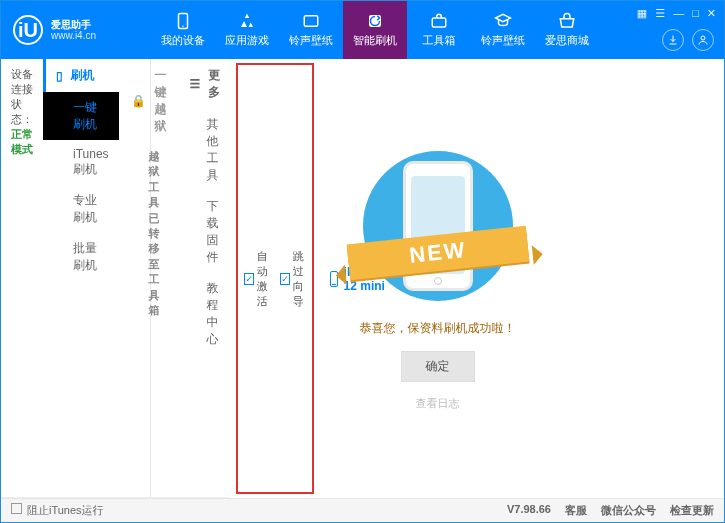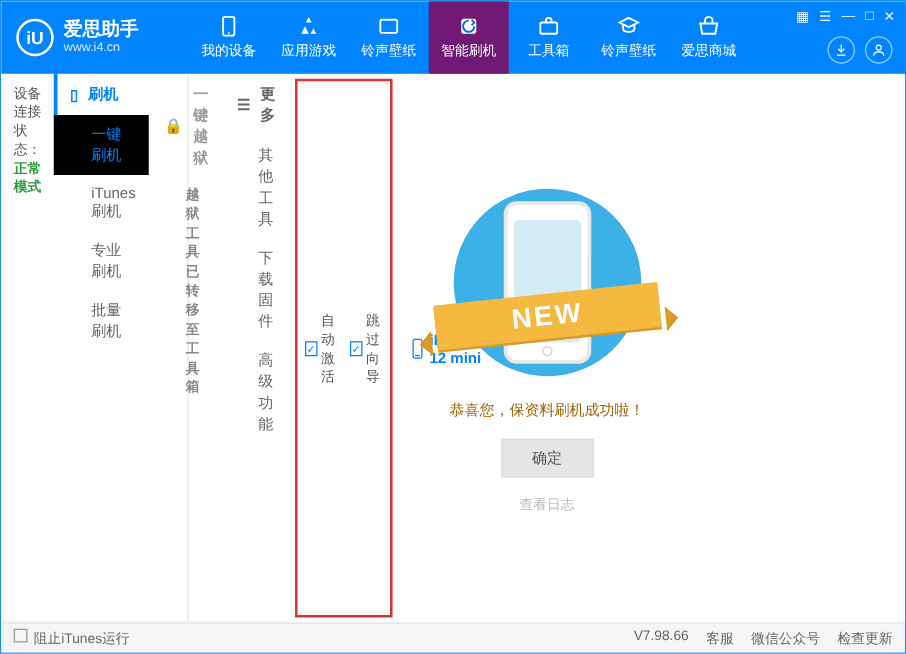--- a/index.html
+++ b/index.html
@@ -1,21 +1,21 @@
 <!DOCTYPE html>
 <html><head>
 <meta charset="utf-8">
 <style>
 * { margin: 0; padding: 0; box-sizing: border-box; font-family: "Microsoft YaHei", sans-serif; }
 body { background: #f5f5f5; width: 725px; height: 523px; overflow: hidden; border: 1px solid #1d8fe0; }
 .header { background: #0084ff; height: 58px; display: flex; align-items: center; position: relative; }
 .logo-area { display: flex; align-items: center; padding-left: 12px; width: 150px; }
-.logo-icon { width: 30px; height: 30px; border: 2px solid #fff; border-radius: 50%; display: flex; align-items: center; justify-content: center; color: #fff; font-weight: bold; font-size: 14px; }
+.logo-icon { width: 30px; height: 30px; border: 2px solid #fff; border-radius: 50%; display: flex; align-items: center; justify-content: center; color: #fff; font-weight: bold; font-size: 20px; }
 .logo-text { margin-left: 8px; color: #fff; }
-.logo-title { font-size: 15px; font-weight: bold; line-height: 1.1; }
+.logo-title { font-size: 10px; font-weight: bold; line-height: 1.1; }
 .logo-url { font-size: 10px; opacity: 0.85; }
 .nav { display: flex; flex: 1; height: 100%; }
 .nav-item { width: 64px; display: flex; flex-direction: column; align-items: center; justify-content: center; color: #fff; font-size: 11px; cursor: pointer; gap: 3px; }
 .nav-item.active { background: #701a75; }
 .nav-icon { width: 18px; height: 18px; display: flex; align-items: center; justify-content: center; }
 .nav-icon svg { fill: #fff; }
 .header-right { position: absolute; right: 8px; top: 6px; display: flex; gap: 6px; align-items: center; }
 .win-controls { display: flex; gap: 8px; font-size: 11px; color: #fff; }
 .win-btn { cursor: pointer; opacity: 0.9; }
 .header-circles { position: absolute; right: 10px; bottom: 8px; display: flex; gap: 8px; }
@@ -48,21 +48,21 @@
 .new-banner::before, .new-banner::after { content: ''; position: absolute; width: 0; height: 0; border: 10px solid transparent; }
 .new-banner::before { left: -14px; border-right-color: #d99a28; border-left: none; bottom: -4px; }
 .new-banner::after { right: -14px; border-left-color: #d99a28; border-right: none; bottom: -4px; }
 .success-text { font-size: 12px; color: #a16207; }
 .confirm-btn { padding: 6px 24px; border: 1px solid #ddd; background: #e5e5e5; font-size: 12px; cursor: pointer; color: #555; }
 .view-log { font-size: 11px; color: #bbb; cursor: pointer; }
 .footer { height: 24px; background: #f5f5f5; border-top: 1px solid #e5e5e5; display: flex; align-items: center; justify-content: space-between; padding: 0 10px; font-size: 11px; color: #666; }
 .footer-left { display: flex; align-items: flex-start; gap: 5px; }
 .footer-cb { width: 11px; height: 11px; border: 1px solid #999; cursor: pointer; }
 .footer-right { display: flex; gap: 14px; }
-.footer-right span { cursor: pointer; }
+.footer-right span { cursor: pointer; font-weight: bold; }
 </style>
 </head>
 <body>
 
 <div class="header">
   <div class="logo-area">
     <div class="logo-icon">iU</div>
     <div class="logo-text">
       <div class="logo-title">爱思助手</div>
       <div class="logo-url">www.i4.cn</div>
@@ -177,21 +177,21 @@
       </div>
       <div class="side-note">越狱工具已转移至工具箱</div>
     </div>
     <div class="side-group">
       <div class="side-head more">
         <span>☰</span>
         <span>更多</span>
       </div>
       <div class="side-item">其他工具</div>
       <div class="side-item">下载固件</div>
-      <div class="side-item">高级功能</div>
+      <div class="side-item">教程中心</div>
     </div>
     <div class="checkbox-row">
       <label class="cb">
         <span class="cb-box">✓</span>
         <span>自动激活</span>
       </label>
       <label class="cb">
         <span class="cb-box">✓</span>
         <span>跳过向导</span>
       </label>

